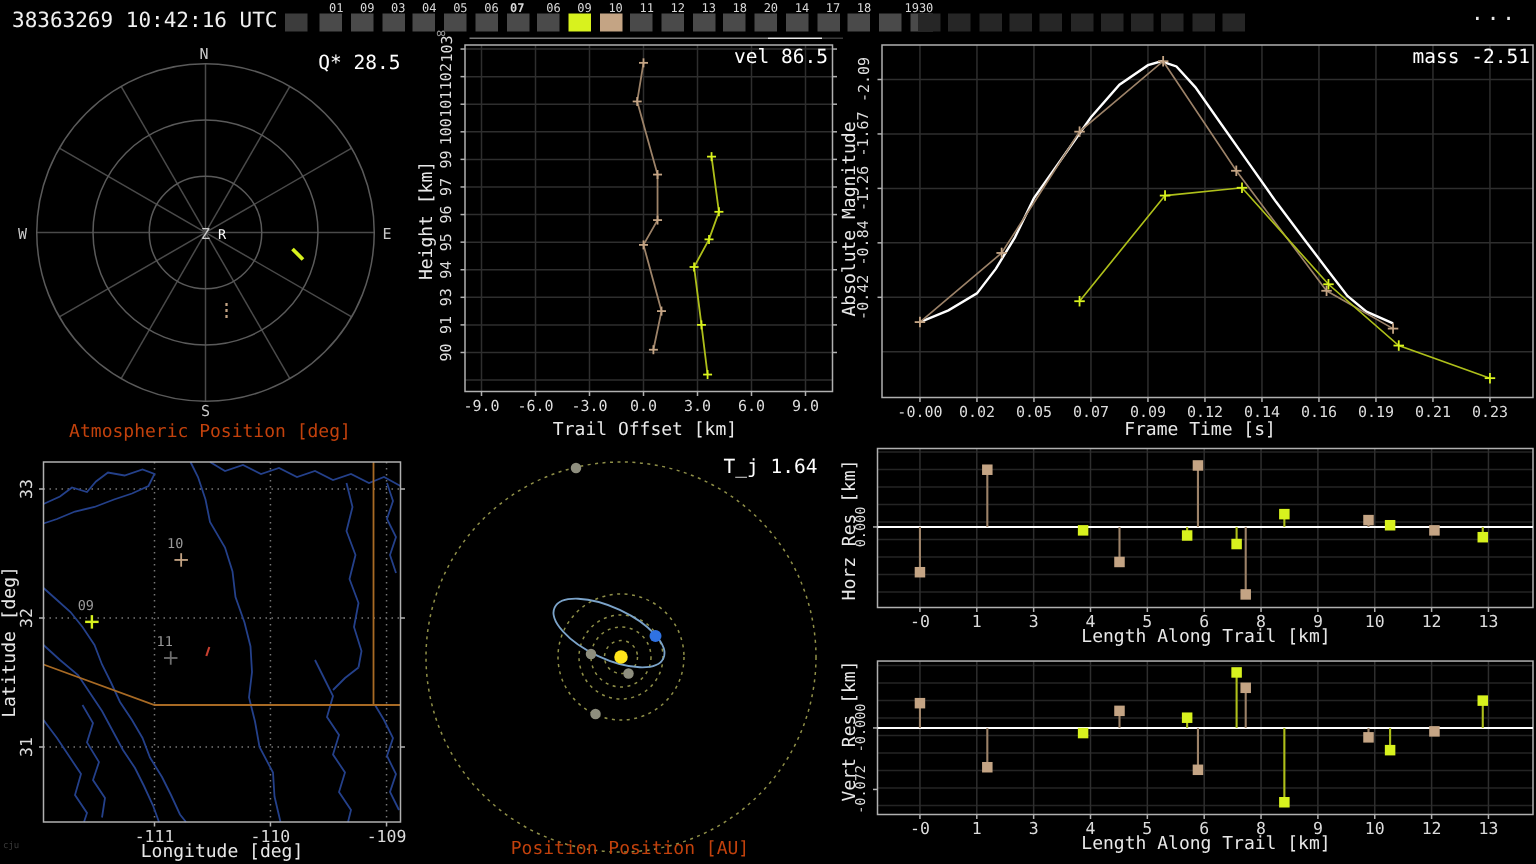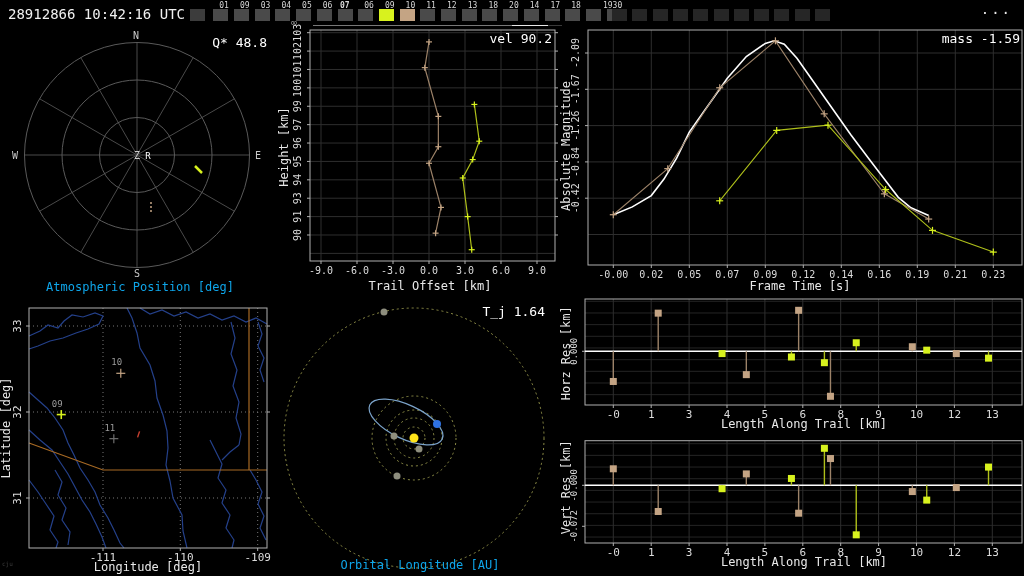--- a/index.html
+++ b/index.html
@@ -2,37 +2,37 @@
 <html><head>
 <meta charset="utf-8">
 <style>
   html,body{margin:0;padding:0;background:#000;}
   #screen{position:relative;width:1024px;height:576px;background:#000;overflow:hidden;
     font-family:"DejaVu Sans Mono",monospace;color:#e8e8e8;}
   .panel{position:absolute;}
   .panel svg{position:absolute;left:0;top:0;overflow:visible;}
   svg text{font-family:"DejaVu Sans Mono",monospace;}
   .stat{position:absolute;font-size:13px;color:#ffffff;white-space:pre;}
-  .caption{position:absolute;font-size:12px;color:#0ea5e9;white-space:pre;}
+  .caption{position:absolute;font-size:12px;color:#c2410c;white-space:pre;}
   #timestamp{position:absolute;left:8px;top:6px;font-size:14px;color:#f0f0f0;}
   #frames{position:absolute;left:0;top:0;width:912px;height:28px;}
   .fr{position:absolute;top:9px;width:15px;height:12px;}
   .fl{position:absolute;top:1px;font-size:8px;color:#d8d8d8;letter-spacing:0px;}
   .tl{position:absolute;top:25px;height:1px;}
   #inf{position:absolute;left:291px;top:17px;font-size:10px;color:#9a9a9a;}
   #ellipsis{position:absolute;right:12px;top:1px;font-size:14px;letter-spacing:2px;color:#e8e8e8;}
   #watermark{position:absolute;left:2px;top:560px;font-size:6px;color:#3a3a3a;}
 </style>
 </head>
 <body>
 
 <div id="screen">
 
   <div id="topbar" class="panel" style="left:0;top:0;width:1024px;height:28px;">
-    <div id="timestamp">28912866 10:42:16 UTC</div>
+    <div id="timestamp">38363269 10:42:16 UTC</div>
     <div id="frames">
         <div class="fr" style="left: 190px; background: rgb(60, 60, 60);"></div>
         <div class="fr" style="left: 213.3px; background: rgb(74, 74, 74);"></div>
         <div class="fl" style="left: 219.3px;">01</div>
         <div class="fr" style="left: 234px; background: rgb(74, 74, 74);"></div>
         <div class="fl" style="left: 240px;">09</div>
         <div class="fr" style="left: 254.7px; background: rgb(74, 74, 74);"></div>
         <div class="fl" style="left: 260.7px;">03</div>
         <div class="fr" style="left: 275.4px; background: rgb(74, 74, 74);"></div>
         <div class="fl" style="left: 281.4px;">04</div>
@@ -100,21 +100,21 @@
         <circle cx="137" cy="127" r="112.5" fill="none" stroke="#5a5a5a"></circle>
         <text x="136" y="11" fill="#c8c8c8" font-size="10" text-anchor="middle">N</text>
         <text x="258" y="131" fill="#c8c8c8" font-size="10" text-anchor="middle">E</text>
         <text x="137" y="249" fill="#c8c8c8" font-size="10" text-anchor="middle">S</text>
         <text x="15" y="131" fill="#c8c8c8" font-size="10" text-anchor="middle">W</text>
         <text x="137" y="131" fill="#cccccc" font-size="10" text-anchor="middle">Z</text>
         <text x="148" y="131" fill="#ffffff" font-size="9" text-anchor="middle">R</text>
         <line x1="195" y1="138" x2="202" y2="145" stroke="#d8f21e" stroke-width="2.5"></line>
         <line x1="151" y1="174" x2="151" y2="184" stroke="#c4a484" stroke-width="1.5" stroke-dasharray="2 2"></line>
       </svg>
-    <div class="stat" style="right:13px;top:7px;">Q* 48.8</div>
+    <div class="stat" style="right:13px;top:7px;">Q* 28.5</div>
     <div class="caption" style="left:0;top:252px;width:280px;text-align:center;">Atmospheric Position [deg]</div>
   </div>
 
   <div class="panel" style="left:280px;top:28px;width:280px;height:270px;">
     <svg id="svg-height" width="280" height="270">
         <line x1="41" y1="2" x2="41" y2="233" stroke="#2e2e2e" stroke-width="1"></line>
         <line x1="77" y1="2" x2="77" y2="233" stroke="#2e2e2e" stroke-width="1"></line>
         <line x1="113" y1="2" x2="113" y2="233" stroke="#2e2e2e" stroke-width="1"></line>
         <line x1="149" y1="2" x2="149" y2="233" stroke="#2e2e2e" stroke-width="1"></line>
         <line x1="185" y1="2" x2="185" y2="233" stroke="#2e2e2e" stroke-width="1"></line>
@@ -215,21 +215,21 @@
         <line x1="199.28" y1="110.2010000000001" x2="199.28" y2="116.2010000000001" stroke="#d8f21e" stroke-width="1.2"></line>
         <line x1="189.68" y1="131.59100000000012" x2="195.68" y2="131.59100000000012" stroke="#d8f21e" stroke-width="1.2"></line>
         <line x1="192.68" y1="128.59100000000012" x2="192.68" y2="134.59100000000012" stroke="#d8f21e" stroke-width="1.2"></line>
         <line x1="179.72" y1="149.9810000000001" x2="185.72" y2="149.9810000000001" stroke="#d8f21e" stroke-width="1.2"></line>
         <line x1="182.72" y1="146.9810000000001" x2="182.72" y2="152.9810000000001" stroke="#d8f21e" stroke-width="1.2"></line>
         <line x1="184.64000000000001" y1="188.6" x2="190.64000000000001" y2="188.6" stroke="#d8f21e" stroke-width="1.2"></line>
         <line x1="187.64000000000001" y1="185.6" x2="187.64000000000001" y2="191.6" stroke="#d8f21e" stroke-width="1.2"></line>
         <line x1="188.72" y1="221.70199999999997" x2="194.72" y2="221.70199999999997" stroke="#d8f21e" stroke-width="1.2"></line>
         <line x1="191.72" y1="218.70199999999997" x2="191.72" y2="224.70199999999997" stroke="#d8f21e" stroke-width="1.2"></line>
       </svg>
-    <div class="stat" style="right:8px;top:3px;">vel 90.2</div>
+    <div class="stat" style="right:8px;top:3px;">vel 86.5</div>
   </div>
 
   <div class="panel" style="left:560px;top:28px;width:464px;height:270px;">
     <svg id="svg-mag" width="464" height="270">
         <line x1="53.3" y1="2" x2="53.3" y2="237" stroke="#2e2e2e" stroke-width="1"></line>
         <line x1="91.3" y1="2" x2="91.3" y2="237" stroke="#2e2e2e" stroke-width="1"></line>
         <line x1="129.3" y1="2" x2="129.3" y2="237" stroke="#2e2e2e" stroke-width="1"></line>
         <line x1="167.3" y1="2" x2="167.3" y2="237" stroke="#2e2e2e" stroke-width="1"></line>
         <line x1="205.3" y1="2" x2="205.3" y2="237" stroke="#2e2e2e" stroke-width="1"></line>
         <line x1="243.3" y1="2" x2="243.3" y2="237" stroke="#2e2e2e" stroke-width="1"></line>
@@ -302,21 +302,21 @@
         <line x1="216.70000000000002" y1="98.88203592814371" x2="216.70000000000002" y2="105.88203592814371" stroke="#d8f21e" stroke-width="1.2"></line>
         <line x1="264.5" y1="97.16526946107783" x2="271.5" y2="97.16526946107783" stroke="#d8f21e" stroke-width="1.2"></line>
         <line x1="268" y1="93.66526946107783" x2="268" y2="100.66526946107783" stroke="#d8f21e" stroke-width="1.2"></line>
         <line x1="322.1333333333333" y1="161.50538922155687" x2="329.1333333333333" y2="161.50538922155687" stroke="#d8f21e" stroke-width="1.2"></line>
         <line x1="325.6333333333333" y1="158.00538922155687" x2="325.6333333333333" y2="165.00538922155687" stroke="#d8f21e" stroke-width="1.2"></line>
         <line x1="369.00000000000006" y1="202.37005988023952" x2="376.00000000000006" y2="202.37005988023952" stroke="#d8f21e" stroke-width="1.2"></line>
         <line x1="372.50000000000006" y1="198.87005988023952" x2="372.50000000000006" y2="205.87005988023952" stroke="#d8f21e" stroke-width="1.2"></line>
         <line x1="429.8" y1="224.1065868263473" x2="436.8" y2="224.1065868263473" stroke="#d8f21e" stroke-width="1.2"></line>
         <line x1="433.3" y1="220.6065868263473" x2="433.3" y2="227.6065868263473" stroke="#d8f21e" stroke-width="1.2"></line>
       </svg>
-    <div class="stat" style="right:4px;top:3px;">mass -1.59</div>
+    <div class="stat" style="right:4px;top:3px;">mass -2.51</div>
   </div>
 
   <div class="panel" style="left:0;top:298px;width:280px;height:278px;">
     <svg id="svg-map" width="280" height="278">
         <line x1="103" y1="10" x2="103" y2="250" stroke="#777" stroke-width="1" stroke-dasharray="1 3"></line>
         <line x1="180.3" y1="10" x2="180.3" y2="250" stroke="#777" stroke-width="1" stroke-dasharray="1 3"></line>
         <line x1="257.7" y1="10" x2="257.7" y2="250" stroke="#777" stroke-width="1" stroke-dasharray="1 3"></line>
         <line x1="29" y1="28" x2="267" y2="28" stroke="#777" stroke-width="1" stroke-dasharray="1 3"></line>
         <line x1="29" y1="114" x2="267" y2="114" stroke="#777" stroke-width="1" stroke-dasharray="1 3"></line>
         <line x1="29" y1="200" x2="267" y2="200" stroke="#777" stroke-width="1" stroke-dasharray="1 3"></line>
@@ -374,21 +374,21 @@
         <circle cx="134" cy="140" r="130" fill="none" stroke="#8f8f48" stroke-width="1" stroke-dasharray="2 3"></circle>
         <ellipse cx="126" cy="124" rx="40" ry="17" fill="none" stroke="#7ba3c9" stroke-width="1.2" transform="rotate(25 126 124)"></ellipse>
         <circle cx="139" cy="151" r="3.5" fill="#8e8e7e"></circle>
         <circle cx="114" cy="138" r="3.5" fill="#8e8e7e"></circle>
         <circle cx="117" cy="178" r="3.5" fill="#8e8e7e"></circle>
         <circle cx="104" cy="14" r="3.5" fill="#8e8e7e"></circle>
         <circle cx="157" cy="126" r="4" fill="#2f72e2"></circle>
         <circle cx="134" cy="140" r="4.5" fill="#ffe41a"></circle>
       </svg>
     <div class="stat" style="right:15px;top:6px;">T_j 1.64</div>
-    <div class="caption" style="left:0;top:260px;width:280px;text-align:center;">Orbital Longitude [AU]</div>
+    <div class="caption" style="left:0;top:260px;width:280px;text-align:center;">Position Position [AU]</div>
   </div>
 
   <div class="panel" style="left:560px;top:298px;width:464px;height:140px;">
     <svg id="svg-horz" width="464" height="140">
         <line x1="25" y1="3.3" x2="462" y2="3.3" stroke="#242424" stroke-width="1"></line>
         <line x1="25" y1="14.969999999999999" x2="462" y2="14.969999999999999" stroke="#242424" stroke-width="1"></line>
         <line x1="25" y1="26.64" x2="462" y2="26.64" stroke="#242424" stroke-width="1"></line>
         <line x1="25" y1="38.31" x2="462" y2="38.31" stroke="#242424" stroke-width="1"></line>
         <line x1="25" y1="49.980000000000004" x2="462" y2="49.980000000000004" stroke="#242424" stroke-width="1"></line>
         <line x1="25" y1="61.650000000000006" x2="462" y2="61.650000000000006" stroke="#242424" stroke-width="1"></line>

